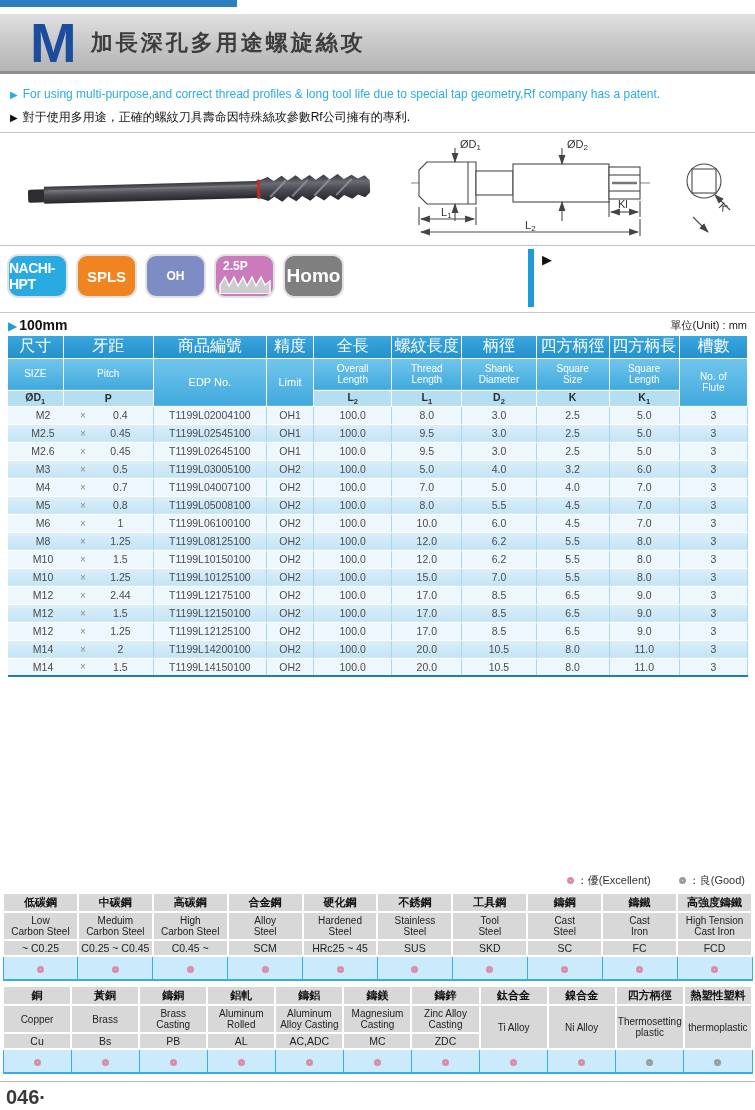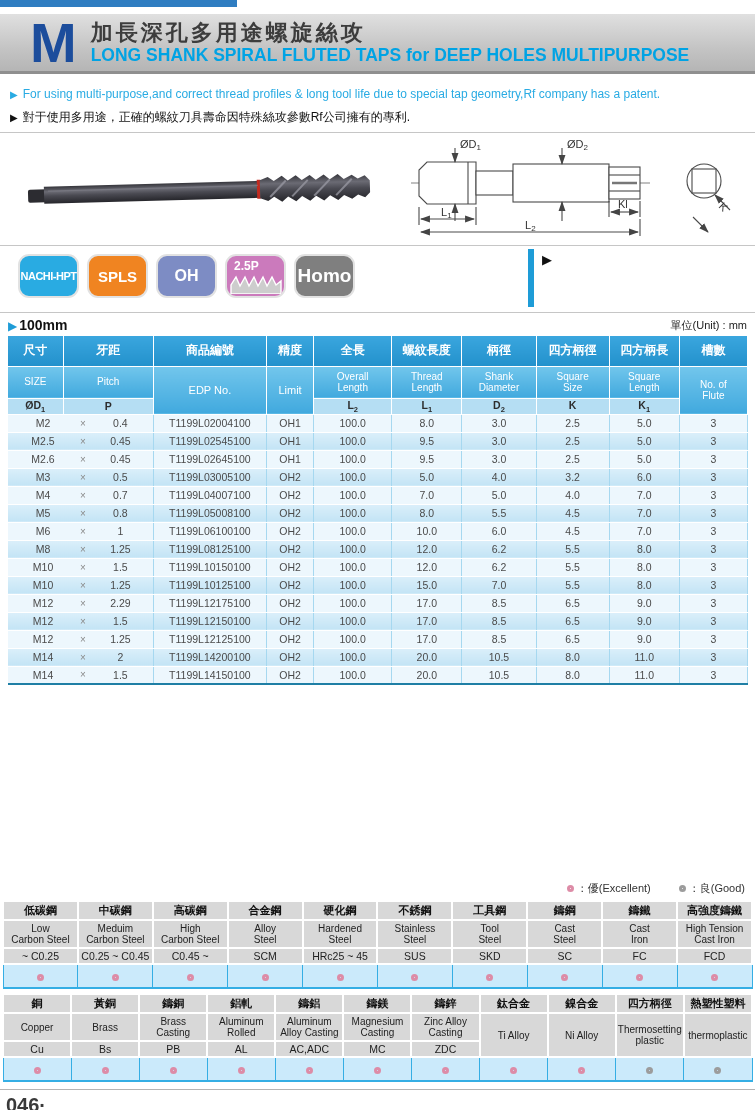--- a/index.html
+++ b/index.html
@@ -34,40 +34,40 @@
   .tap-photo { position:absolute; left:8px; top:8px; }
   .tap-diagram { position:absolute; left:410px; top:2px; }
   .diag-label { font-size:11px; fill:#333; }
   .diag-sub { font-size:8px; }
 
   
   .badge-strip { position:relative; height:66px; }
   .badges { position:absolute; left:7px; top:8px; display:flex; gap:8px; }
   .badge { width:61px; height:44px; border-radius:11px; border:2px solid #e2e2e2;
            display:flex; align-items:center; justify-content:center; color:#fff; font-weight:bold; position:relative; overflow:hidden; }
-  .badge-0 { font-size:11px; letter-spacing:-0.5px;margin-left:11px; }
+  .badge-0 { font-size:14px; letter-spacing:-0.5px; }
   .badge-1 { font-size:15px; }
-  .badge-2 { font-size:16px; }
+  .badge-2 { font-size:12px; }
   .badge-3 { font-size:12px; }
   .badge-3 .badge-label-25p { position:absolute; left:7px; top:3px; }
   .badge-3 svg { position:absolute; left:3px; bottom:2px; }
   .badge-4 { font-size:19px; }
   .vbar { position:absolute; left:528px; top:3px; width:6px; height:58px; background:#1e9cd7; }
   .vbar-tri { position:absolute; left:542px; top:6px; font-size:13px; color:#111; }
 
   
   .caption-row { display:flex; justify-content:space-between; align-items:flex-end; margin:4px 8px 3px 8px; }
   .size-caption { font-size:14px; font-weight:bold; color:#111; }
   .size-caption .arr { color:#1e9cd7; font-size:12px; margin-right:2px; }
   .unit-label { font-size:11px; color:#222; }
 
   
   table.main { width:740px; margin-left:8px; border-collapse:collapse; table-layout:fixed; border-bottom:2px solid #1f7fa5; }
   table.main th, table.main td { text-align:center; vertical-align:middle; overflow:hidden; }
-  tr.h1 th { height:30px; background:linear-gradient(#3aa6de,#2391cc); color:#fff; font-size:12px; font-weight:bold; border-right:1px solid #fff; border-bottom:1px solid #fff; }
+  tr.h1 th { height:22px; background:linear-gradient(#3aa6de,#2391cc); color:#fff; font-size:16px; font-weight:normal; border-right:1px solid #fff; border-bottom:1px solid #fff; }
   tr.h2 th { height:32px; background:linear-gradient(#72c6ec,#41a9de); color:#fff; font-size:10px; font-weight:normal; line-height:1.15; border-right:1px solid #fff; border-bottom:1px solid #fff; }
   tr.h3 th { height:16px; background:#b5def3; color:#2c2c2c; font-size:10.5px; font-weight:bold; border-right:1px solid #fff; border-bottom:1px solid #fff; }
   tr.h2 th[rowspan] { font-weight:normal; }
   table.main tbody td { height:18px; font-size:10.5px; color:#4a4a4a; border-right:1px solid #a6d8f0; border-bottom:1px solid #fff; }
   table.main tbody tr.light td { background:#edf7fd; }
   table.main tbody tr.dark td { background:linear-gradient(#dbeffa,#c3e4f5); }
   td.size-cell { padding:0 6px; }
   td.size-cell .inner { display:flex; align-items:center; }
   td.size-cell .sz { flex:1.1; text-align:center; }
   td.size-cell .times { width:22px; text-align:center; color:#8a8a8a; font-size:10px; }
@@ -98,21 +98,20 @@
 <body>
 
 <div class="page">
 
   <div class="top-bar"></div>
 
   <header class="band">
     <span class="m-letter">M</span>
     <div class="titles">
       <div class="title-zh">加長深孔多用途螺旋絲攻</div>
-      <div class="title-en">LONG SHANK SPIRAL FLUTED TAPS for DEEP HOLES MULTIPURPOSE</div>
     </div>
   </header>
 
   <div class="bullets">
     <div class="bullet bullet-en"><span class="arr">▶</span><span>For using multi-purpose,and correct thread profiles &amp; long tool life due to special tap geometry,Rf company has a patent.</span></div>
     <div class="bullet bullet-zh"><span class="arr">▶</span><span>對于使用多用途，正確的螺紋刀具壽命因特殊絲攻參數Rf公司擁有的專利.</span></div>
   </div>
 
   <hr class="rule rule-1">
 
@@ -447,21 +446,21 @@
           <td>7.0</td>
           <td>5.5</td>
           <td>8.0</td>
           <td>3</td>
         </tr>
         <tr class="light">
           <td colspan="2" class="size-cell">
             <span class="inner">
               <span class="sz">M12</span>
               <span class="times">×</span>
-              <span class="pt">2.29</span>
+              <span class="pt">2.44</span>
             </span>
           </td>
           <td>T1199L12175100</td>
           <td>OH2</td>
           <td>100.0</td>
           <td>17.0</td>
           <td>8.5</td>
           <td>6.5</td>
           <td>9.0</td>
           <td>3</td>

